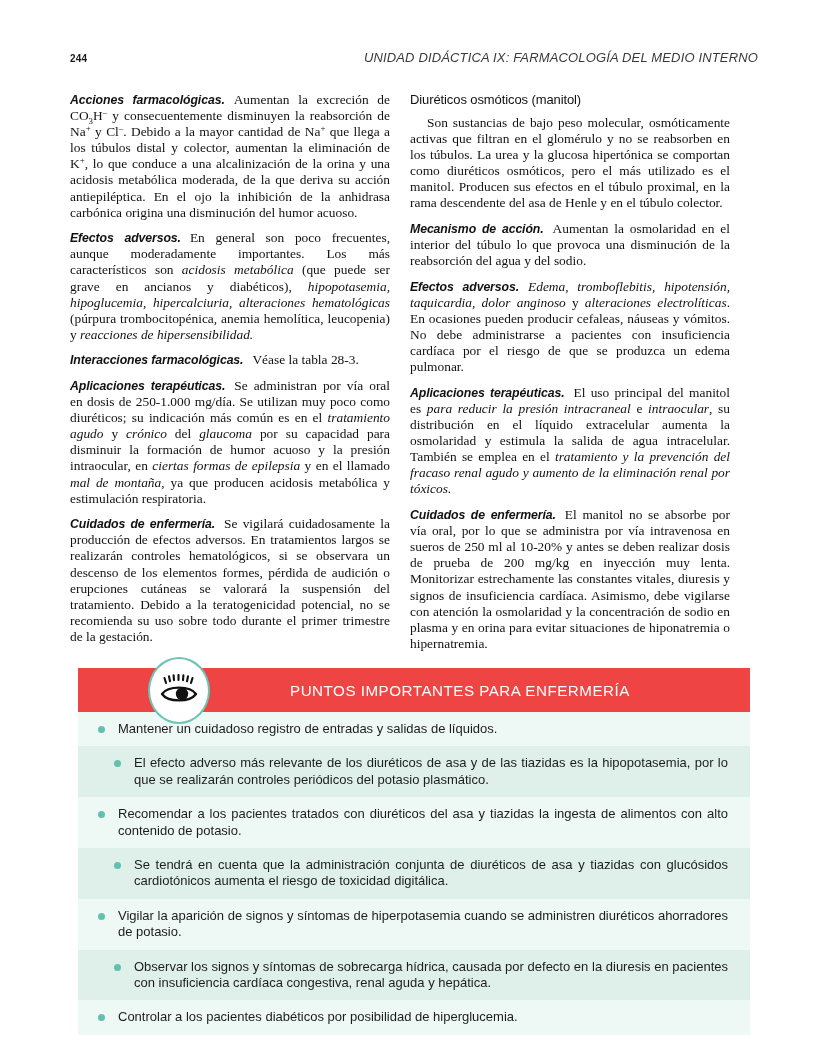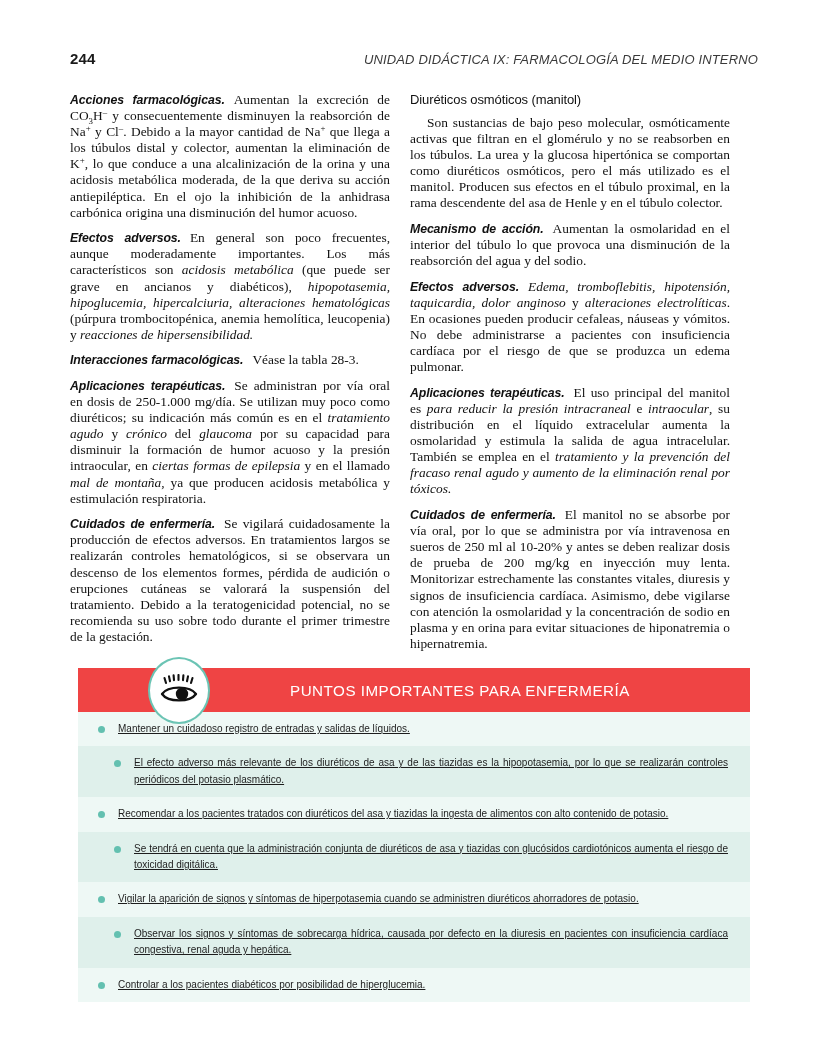--- a/index.html
+++ b/index.html
@@ -27,21 +27,21 @@
     left: 70px;
     right: 70px;
     top: 50px;
     height: 18px;
     display: flex;
     align-items: baseline;
     justify-content: space-between;
   }
   .folio {
     font-family: "Liberation Sans", sans-serif;
-    font-size: 15px;
+    font-size: 10px;
     font-weight: bold;
     color: #1a1a1a;
     letter-spacing: 0.2px;
   }
   .runhead-title {
     font-family: "Liberation Sans", sans-serif;
     font-size: 13px;
     font-style: italic;
     color: #3a3a3a;
     letter-spacing: 0.15px;
@@ -149,26 +149,25 @@
   .bullet {
     flex: 0 0 auto;
     width: 7px;
     height: 7px;
     border-radius: 50%;
     background: #63c0b0;
     margin: 5px 13px 0 0;
   }
   .row-text {
     font-family: "Liberation Sans", sans-serif;
-    font-size: 10px;
+    font-size: 13px;
     line-height: 16.4px;
     color: #1d1d1d;
     text-align: justify;
     flex: 1 1 auto;
-    text-decoration: underline;
   }
 </style>
 </head>
 <body>
 
 <div class="page">
 
   <div class="runhead">
     <span class="folio">244</span>
     <span class="runhead-title">UNIDAD DIDÁCTICA IX: FARMACOLOGÍA DEL MEDIO INTERNO</span>

